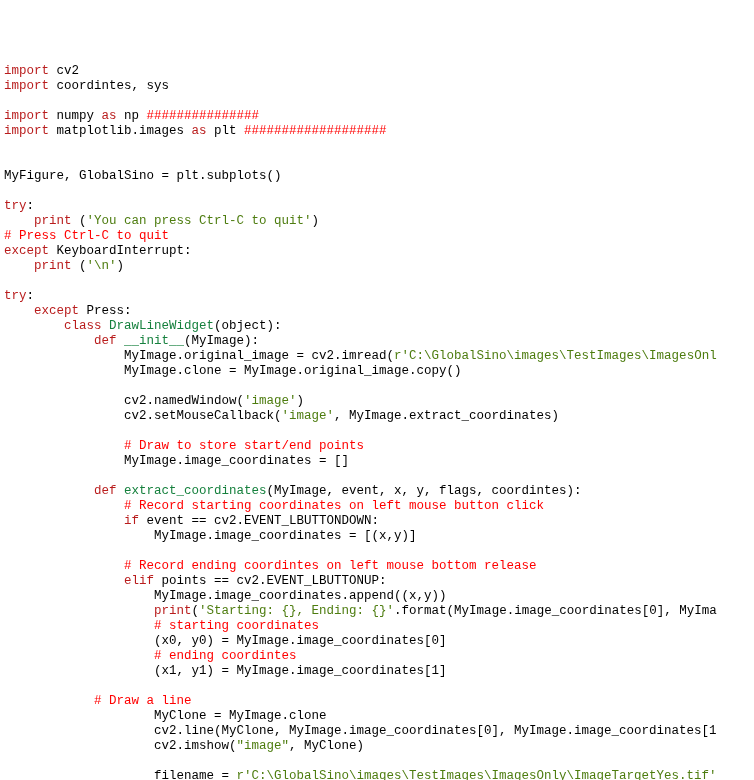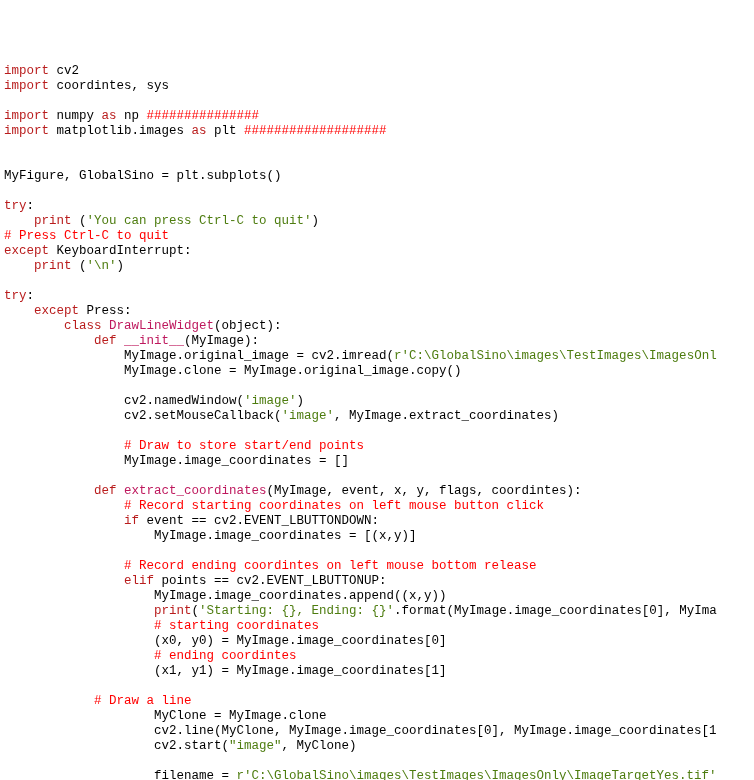--- a/index.html
+++ b/index.html
@@ -7,21 +7,21 @@
     padding: 4px;
     font-family: "Courier New", Courier, monospace;
     font-size: 12.5px;
     line-height: 15px;
     background: #ffffff;
     color: #000000;
     white-space: pre;
     overflow: hidden;
   }
   .kw { color: #b91c1c; }  
-  .fn { color: #be185d; }  
+  .fn { color: #15803d; }  
   .cm { color: #ff0000; }  
   .st { color: #4d7c0f; }  
   .code-wrap { width: 754px; }
 </style>
 </head>
 <body>
 
 
 
 <div class="code-wrap"><span class="kw">import</span><span> cv2</span>
@@ -62,19 +62,19 @@
                     <span>MyImage.image_coordinates.append((x,y))</span>
                     <span class="kw">print</span><span>(</span><span class="st">'Starting: {}, Ending: {}'</span><span>.format(MyImage.image_coordinates[0], MyIma</span>
                     <span class="cm"># starting coordinates</span>
                     <span>(x0, y0) = MyImage.image_coordinates[0]</span>
                     <span class="cm"># ending coordintes</span>
                     <span>(x1, y1) = MyImage.image_coordinates[1]</span>
 
             <span class="cm"># Draw a line</span>
                     <span>MyClone = MyImage.clone</span>
                     <span>cv2.line(MyClone, MyImage.image_coordinates[0], MyImage.image_coordinates[1</span>
-                    <span>cv2.start(</span><span class="st">"image"</span><span>, MyClone)</span>
+                    <span>cv2.imshow(</span><span class="st">"image"</span><span>, MyClone)</span>
 
                     <span>filename = </span><span class="st">r'C:\GlobalSino\images\TestImages\ImagesOnly\ImageTargetYes.tif'</span>
                     </div>
 
 
 
 
 </body></html>

